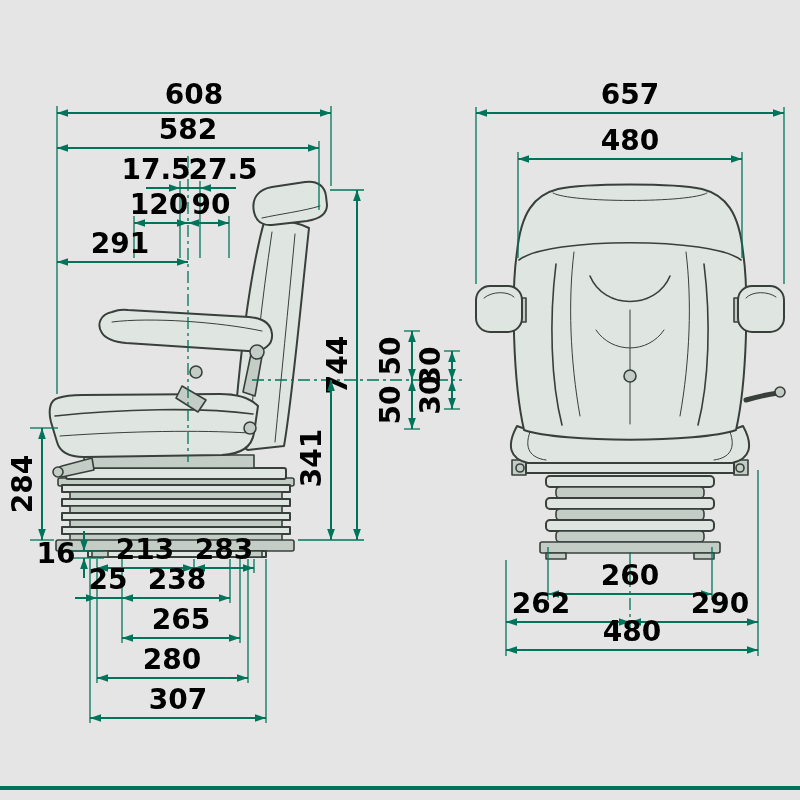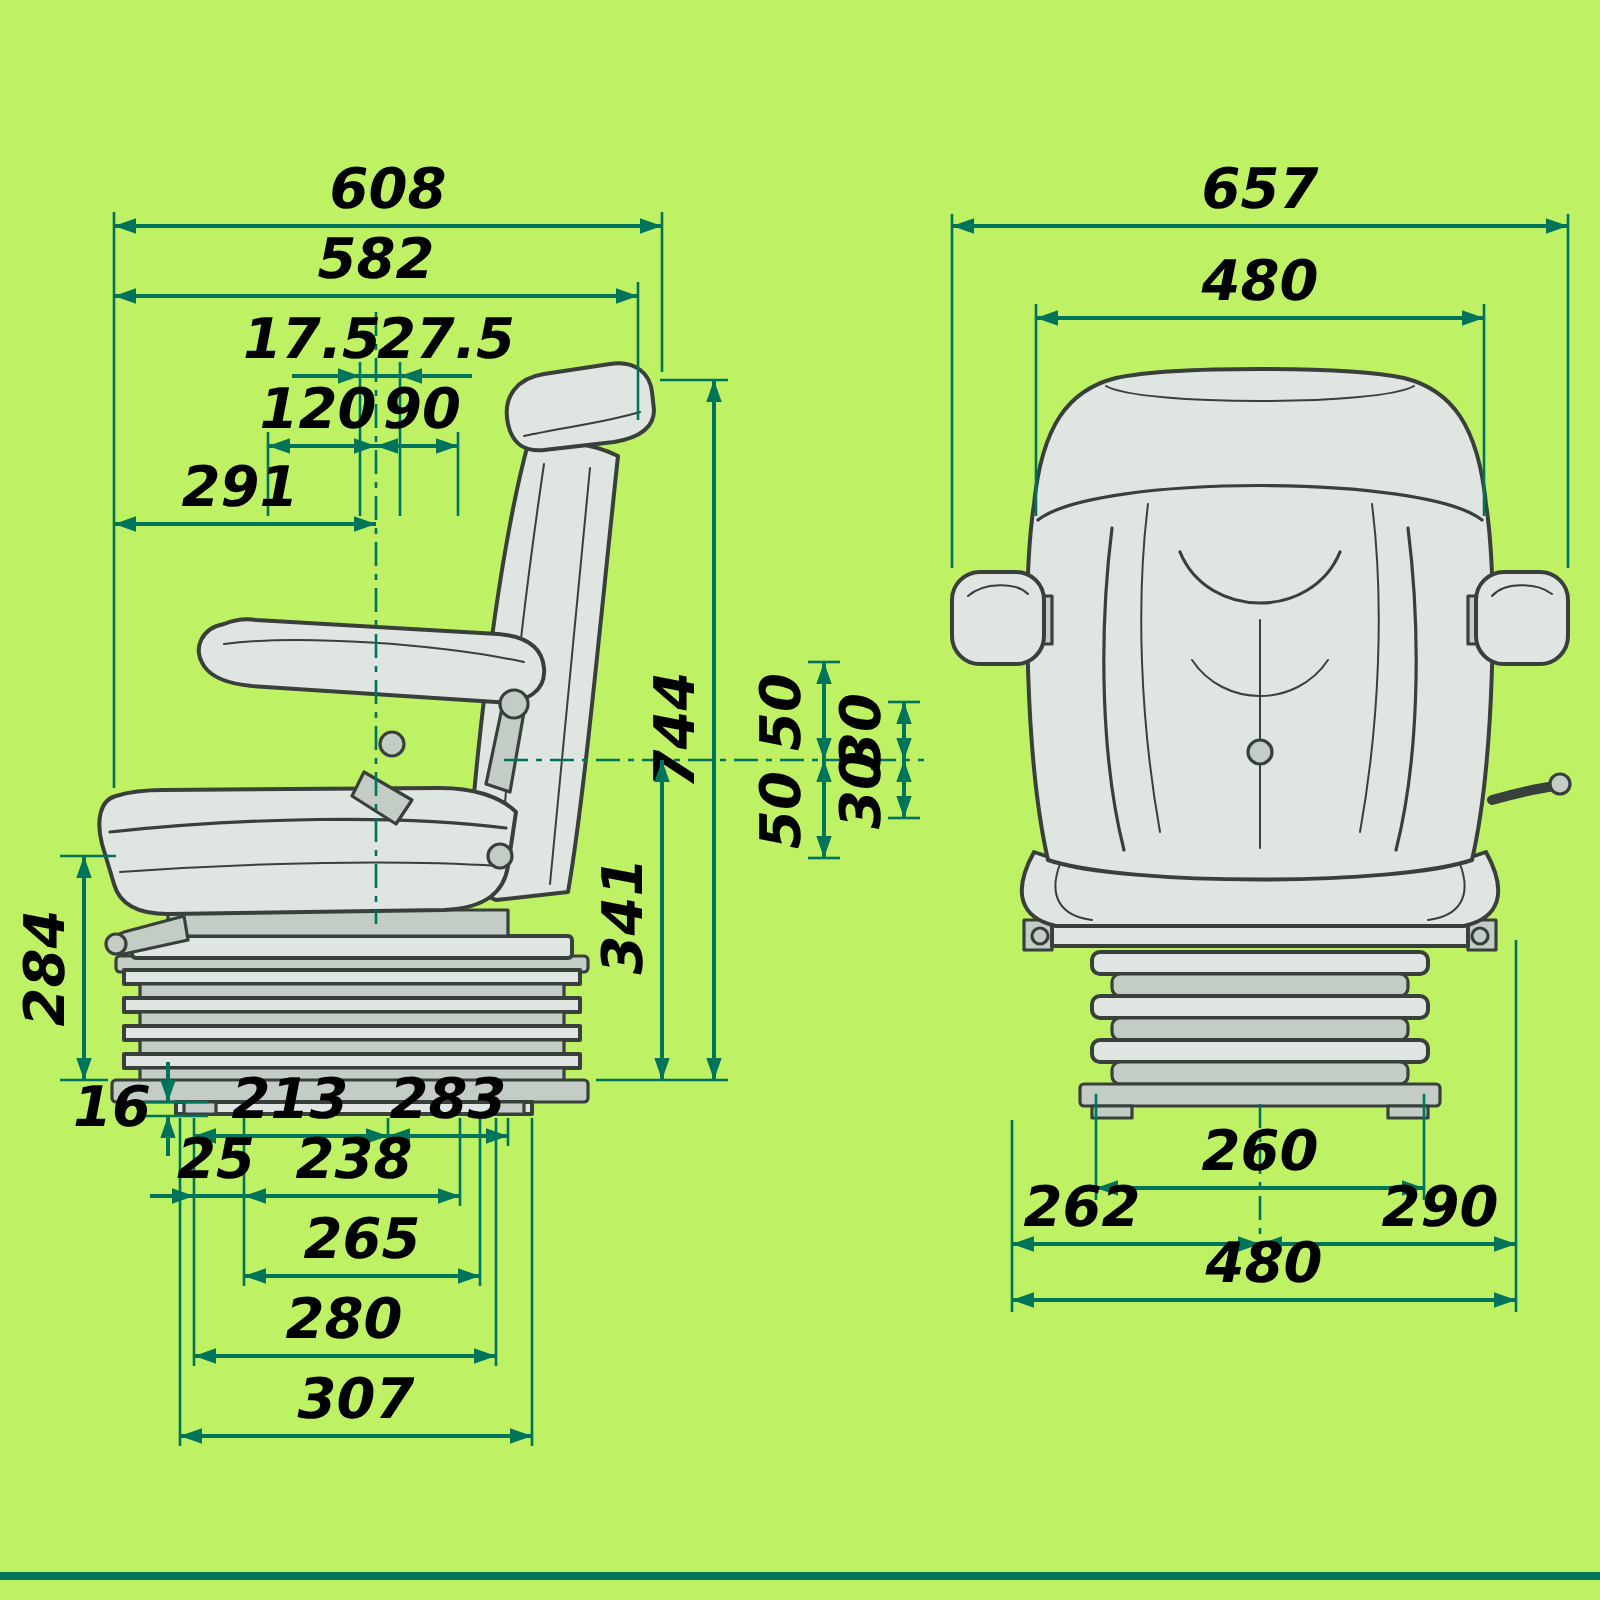--- a/index.html
+++ b/index.html
@@ -1,17 +1,17 @@
 <!DOCTYPE html>
 <html style="--color-dimension: #00745a; --color-text: #000000; --color-seat_fill: #dfe6e1; --color-seat_shade: #c3cdc6; --color-outline: #39403c;"><head>
 <meta charset="utf-8">
 <style>
   html,body{margin:0;padding:0;background:#ffffff;}
   body{width:800px;height:800px;overflow:hidden;font-family:"DejaVu Sans",sans-serif;}
-  .stage{position:relative;width:800px;height:800px;background:#bef264;font-style:italic;}
+  .stage{position:relative;width:800px;height:800px;background:#e5e5e5;}
   svg{display:block;}
   .dim{stroke:var(--color-dimension,#00745a);stroke-width:2;fill:none;}
   .ext{stroke:var(--color-dimension,#00745a);stroke-width:1.3;fill:none;}
   .cl{stroke:var(--color-dimension,#00745a);stroke-width:1.3;fill:none;stroke-dasharray:12 4 3 4;}
   .arrowhead{fill:var(--color-dimension,#00745a);}
   .dimtext{font-family:"DejaVu Sans",sans-serif;font-size:28px;font-weight:bold;fill:var(--color-text,#000);}
   .s-fill{fill:var(--color-seat_fill,#dfe6e1);stroke:var(--color-outline,#39403c);stroke-width:2;stroke-linejoin:round;}
   .s-shade{fill:var(--color-seat_shade,#c3cdc6);stroke:var(--color-outline,#39403c);stroke-width:1.6;stroke-linejoin:round;}
   .s-line{fill:none;stroke:var(--color-outline,#39403c);stroke-width:1.6;stroke-linecap:round;}
   .s-thin{fill:none;stroke:var(--color-outline,#39403c);stroke-width:1;stroke-linecap:round;}

